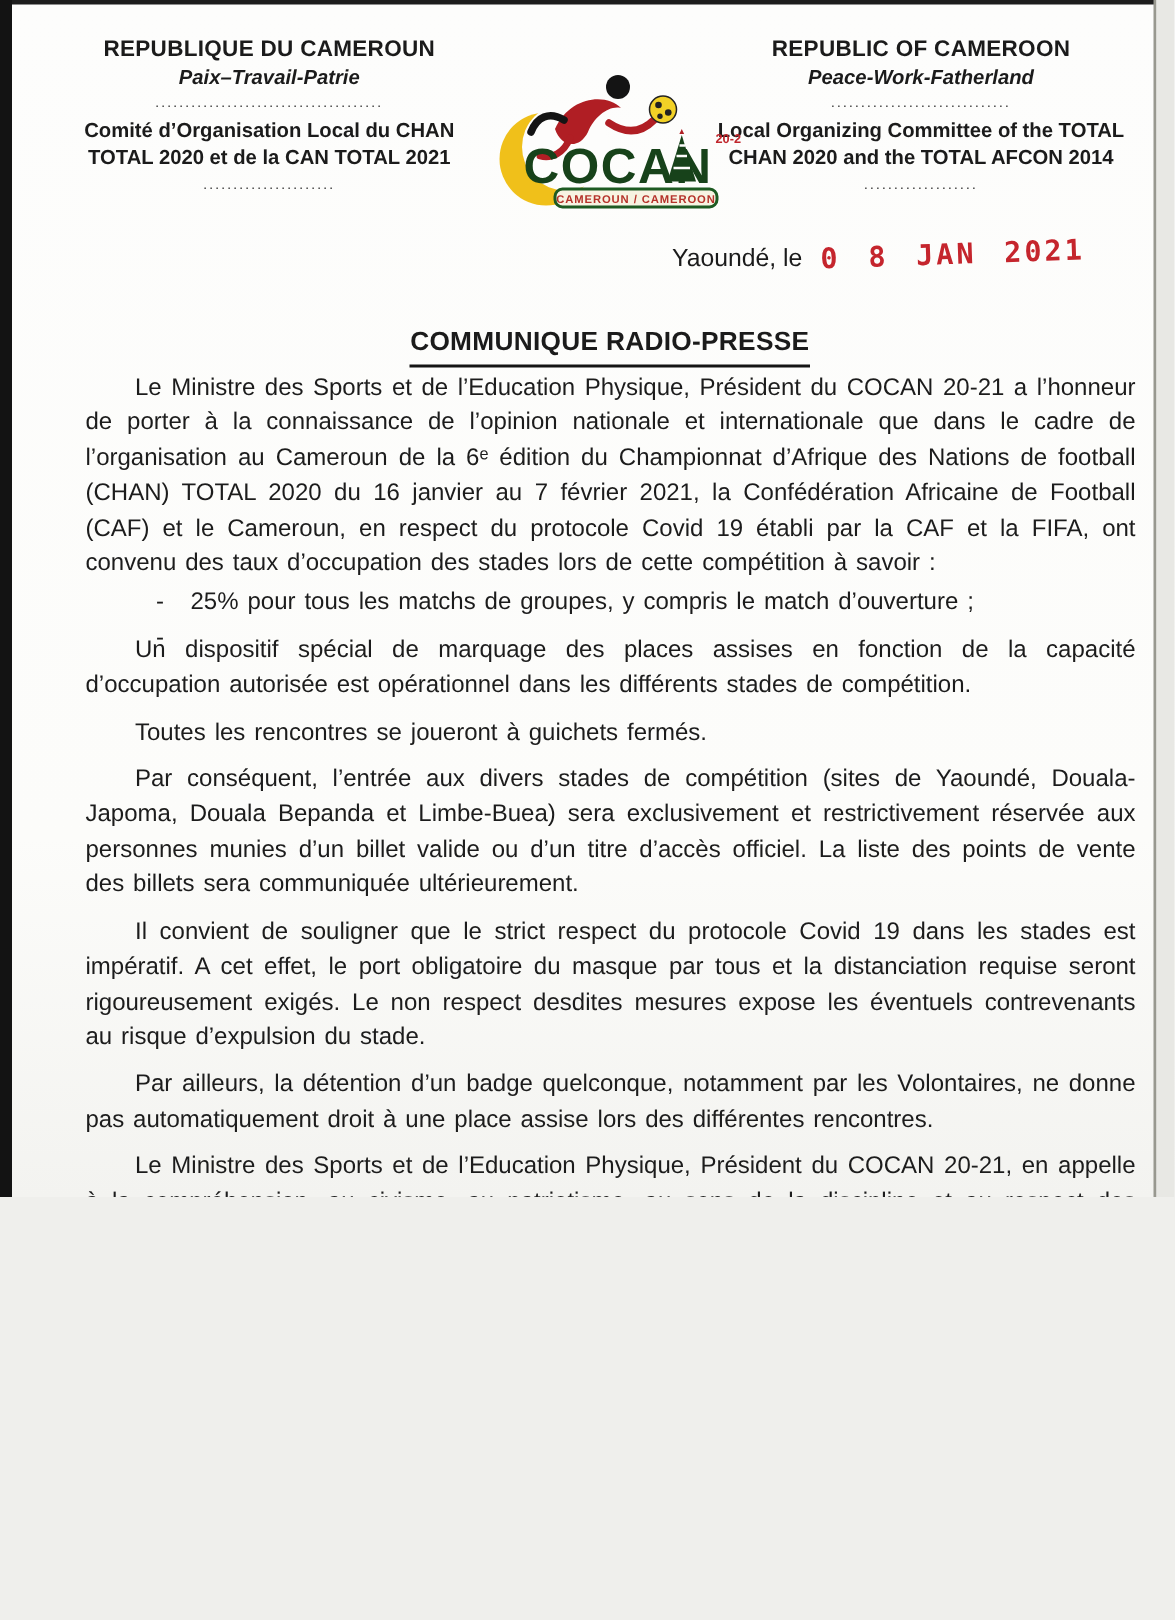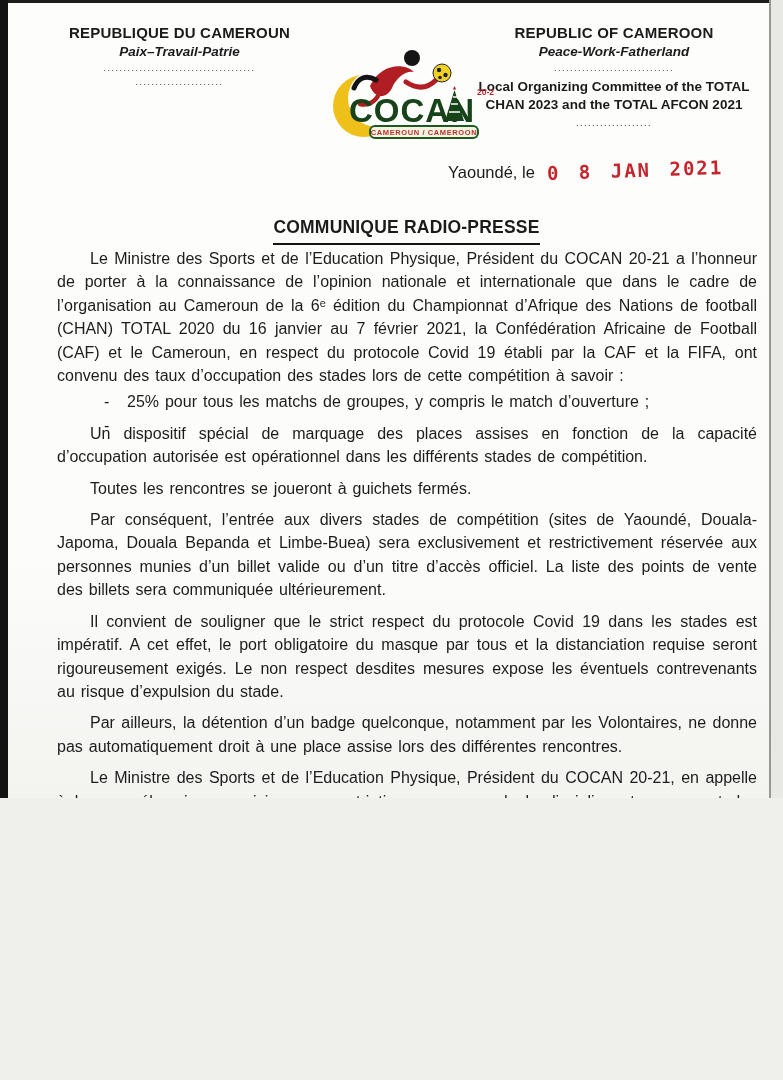--- a/index.html
+++ b/index.html
@@ -76,30 +76,34 @@
   <div class="edge-top"></div>
   <div class="edge-left"></div>
   <div class="edge-left-foot"></div>
   <div class="edge-right-line"></div>
   <div class="edge-right-strip"></div>
 
   <div class="lh-left">
     <div class="org">REPUBLIQUE DU CAMEROUN</div>
     <div class="motto">Paix–Travail-Patrie</div>
     <div class="dots">......................................</div>
+    <div class="committee">
+      <span>Comité d’Organisation Local du CHAN</span><br>
+      <span>TOTAL 2020 et de la  CAN TOTAL 2021</span>
+    </div>
     <div class="dots">......................</div>
   </div>
 
   <div class="lh-right">
     <div class="org">REPUBLIC OF CAMEROON</div>
     <div class="motto">Peace-Work-Fatherland</div>
     <div class="dots">..............................</div>
     <div class="committee">
       <span>Local Organizing Committee of the TOTAL</span><br>
-      <span>CHAN 2023 and the TOTAL AFCON 2021</span>
+      <span>CHAN 2020 and the TOTAL AFCON 2014</span>
     </div>
     <div class="dots">...................</div>
   </div>
 
   <div class="logo">
     <svg viewBox="0 0 180 106">
 
       <g>
         <circle cx="50" cy="66" r="31" fill="#f0c01a"></circle>
         <circle cx="63" cy="58" r="29" fill="#fdfdfc"></circle>

